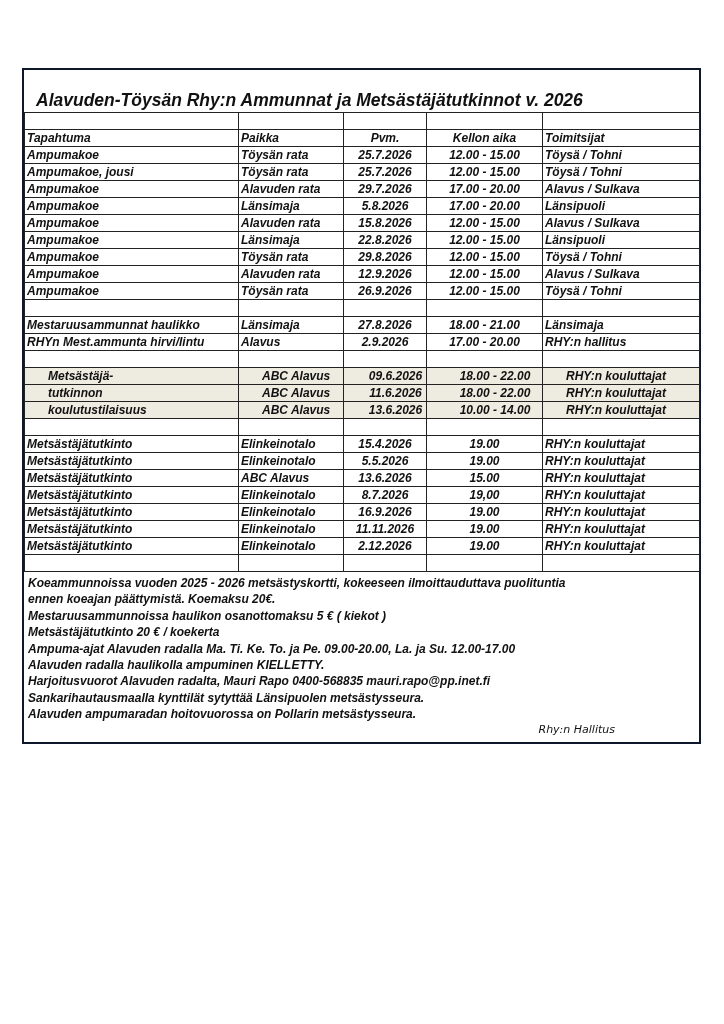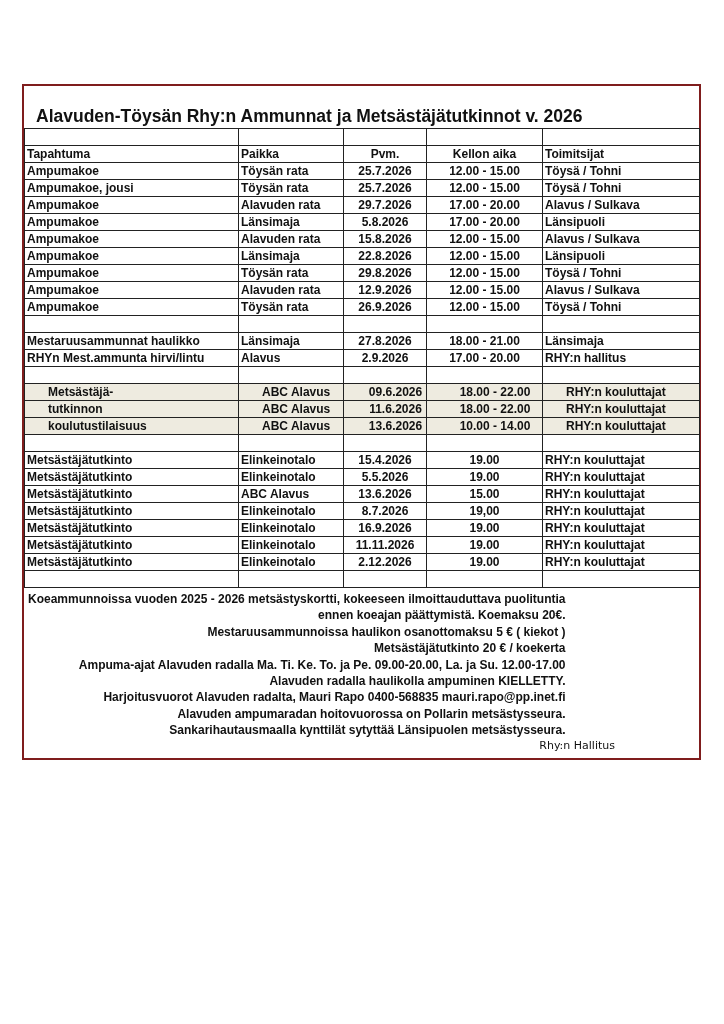--- a/index.html
+++ b/index.html
@@ -1,26 +1,26 @@
 <!DOCTYPE html>
 <html><head>
 <meta charset="utf-8">
 <style>
   html, body { margin:0; padding:0; background:#ffffff; }
   body { width:724px; height:1024px; position:relative; overflow:hidden; font-family:"Liberation Sans", sans-serif; color:#111; }
-  .frame { position:absolute; left:22px; top:84px; width:675px; height:672px; border:2px solid #7f1d1d; box-sizing:content-box; }
+  .frame { position:absolute; left:22px; top:68px; width:675px; height:672px; border:2px solid #0f172a; box-sizing:content-box;font-style:italic; }
   .title { position:absolute; left:12px; top:20px; font-size:17.5px; font-weight:bold; white-space:nowrap; letter-spacing:0px; }
   table.sched { position:absolute; left:0; top:42px; border-collapse:collapse; table-layout:fixed; width:675px; }
   table.sched td { border:1px solid #222; height:16px; padding:0 2px; font-size:12px; font-weight:bold; line-height:16px; white-space:nowrap; overflow:hidden; }
   table.sched tr.gap td { height:16px; }
   table.sched tr.hl td { background:#eeebe0;padding-left:23px; }
   td.r { text-align:center; }
   td.c { text-align:center; }
   col.c1 { width:214px; } col.c2 { width:105px; } col.c3 { width:83px; } col.c4 { width:116px; } col.c5 { width:157px; }
-  .notes { position:absolute; left:4px; top:505px; font-size:12px; font-weight:bold; line-height:16.4px;text-align:right; }
+  .notes { position:absolute; left:4px; top:505px; font-size:12px; font-weight:bold; line-height:16.4px; }
   .notes div { white-space:nowrap; }
   .sign { position:absolute; right:84px; bottom:6px; font-size:11px; font-weight:normal; font-family:"DejaVu Sans", sans-serif; }
 </style>
 </head>
 <body>
 
 <div class="frame">
   <div class="title">Alavuden-Töysän Rhy:n Ammunnat ja Metsästäjätutkinnot v. 2026</div>
   <table class="sched">
     <colgroup>
@@ -223,17 +223,17 @@
       </tbody>
   </table>
   <div class="notes" id="notes">
       <div>Koeammunnoissa vuoden 2025 - 2026 metsästyskortti, kokeeseen ilmoittauduttava puolituntia</div>
       <div>ennen koeajan päättymistä. Koemaksu 20€.</div>
       <div>Mestaruusammunnoissa haulikon osanottomaksu 5 € ( kiekot )</div>
       <div>Metsästäjätutkinto 20 €  / koekerta</div>
       <div>Ampuma-ajat  Alavuden radalla Ma. Ti. Ke. To. ja Pe. 09.00-20.00, La. ja Su. 12.00-17.00</div>
       <div>Alavuden radalla haulikolla ampuminen KIELLETTY.</div>
       <div>Harjoitusvuorot Alavuden radalta, Mauri Rapo 0400-568835 mauri.rapo@pp.inet.fi</div>
+      <div>Sankarihautausmaalla kynttilät sytyttää Länsipuolen metsästysseura.</div>
       <div>Alavuden ampumaradan hoitovuorossa on Pollarin metsästysseura.</div>
-      <div>Sankarihautausmaalla kynttilät sytyttää Länsipuolen metsästysseura.</div>
     </div>
   <div class="sign">Rhy:n Hallitus</div>
 </div>
 
 </body></html>

